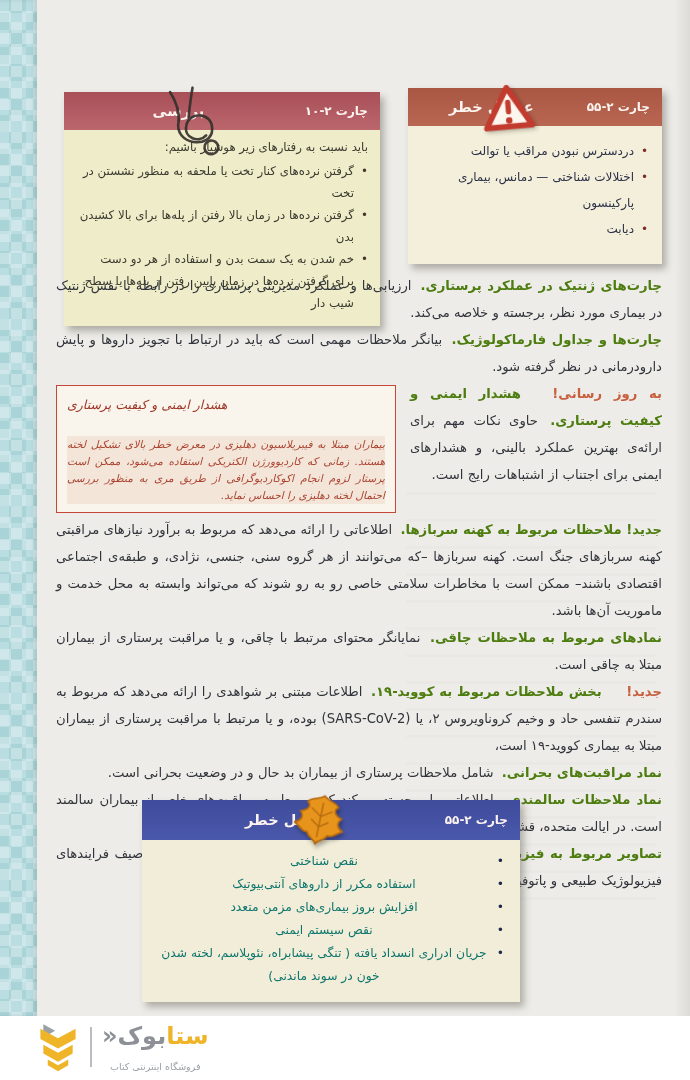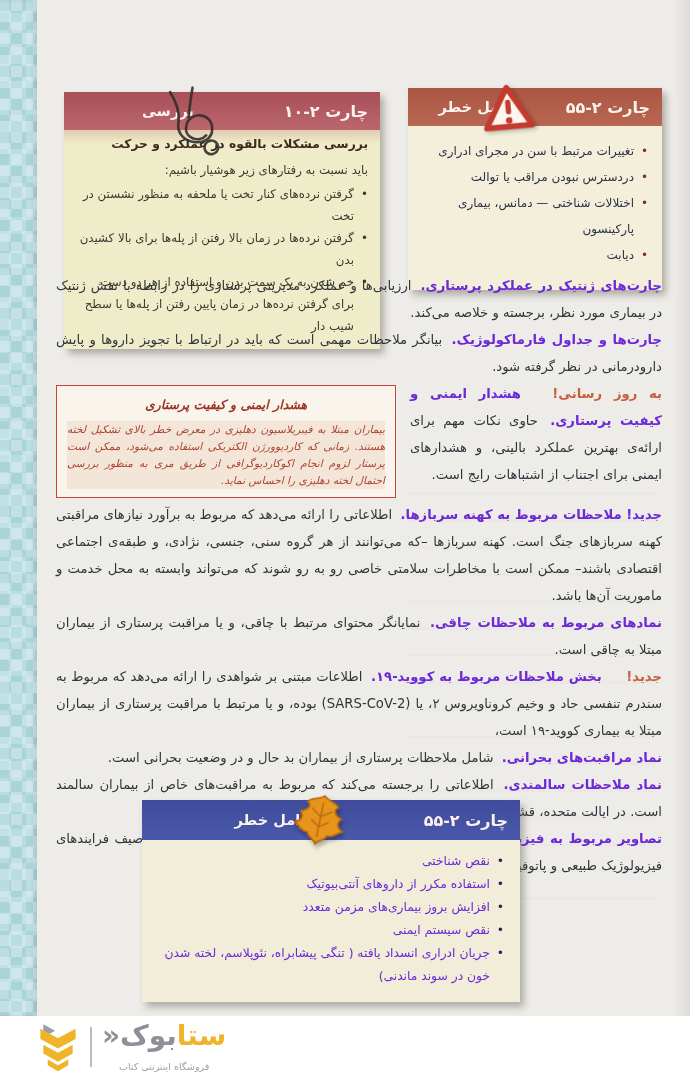--- a/index.html
+++ b/index.html
@@ -14,21 +14,21 @@
     background-size:22px 22px,34px 34px;background-position:0 0,9px 13px;
     box-shadow:inset -3px 0 4px rgba(0,0,0,.10);}
   .edge-shade{position:absolute;right:0;top:0;width:16px;height:1016px;
     background:linear-gradient(to right,rgba(0,0,0,0),rgba(0,0,0,.07));}
   .ghost-bleed{position:absolute;right:34px;top:470px;width:250px;height:430px;opacity:.5;
     background:repeating-linear-gradient(0deg,rgba(125,115,100,.06) 0 3px,transparent 3px 27px);}
 
   
   .chart{position:absolute;box-shadow:4px 5px 7px rgba(100,95,85,.45);}
   .chart-header{position:relative;height:38px;display:flex;direction:rtl;align-items:center;color:#fcf3ef;}
-  .chart-id{font-size:16px;font-weight:bold;padding:0 12px;white-space:nowrap;}
+  .chart-id{font-size:12px;font-weight:bold;padding:0 12px;white-space:nowrap;}
   .chart-title{flex:1;text-align:center;font-size:14.5px;font-weight:bold;}
   .chart-body{direction:rtl;text-align:right;}
   .chart-body ul{list-style:none;margin:0;padding:0;}
   .chart-body li{position:relative;padding-right:14px;margin:0;}
   .chart-body li::before{content:"•";position:absolute;right:0;top:0;}
 
   
   .chart-assess{left:64px;top:92px;width:316px;background:#efedc9;}
   .chart-assess .chart-header{background:linear-gradient(#a84f58,#bb666d);}
   .chart-assess .chart-sub{padding:7px 12px 2px;font-size:12.3px;font-weight:bold;color:#40291f;direction:rtl;
@@ -41,54 +41,54 @@
   
   .chart-risk{left:408px;top:88px;width:254px;background:#f3efda;}
   .chart-risk .chart-header{background:linear-gradient(#a95742,#b96753);}
   .chart-risk .chart-body{padding:12px 14px 22px;font-size:12px;line-height:26px;color:#2c3148;}
   .chart-risk li::before{color:#7e2f26;}
   .warn-tri{position:absolute;left:74px;top:-4px;filter:drop-shadow(2px 2px 2px rgba(0,0,0,.25));transform:rotate(-5deg);}
 
   
   .chart-bottom{left:142px;top:800px;width:378px;background:#f1edd9;}
   .chart-bottom .chart-header{height:40px;background:linear-gradient(#3f4c9c,#4a58ab);}
-  .chart-bottom .chart-body{padding:10px 16px 14px;font-size:12.3px;line-height:23px;color:#6d28d9;}
+  .chart-bottom .chart-body{padding:10px 16px 14px;font-size:12.3px;line-height:23px;color:#0f766e;text-align:center;}
   .chart-bottom li::before{color:#1f2b4e;}
   .leaf{position:absolute;left:47%;top:-8px;transform:translateX(-50%) rotate(12deg);
     filter:drop-shadow(2px 3px 2px rgba(0,0,0,.3));}
 
   
   .main-text{position:absolute;left:56px;top:272px;width:606px;direction:rtl;text-align:justify;
     font-size:13.2px;line-height:27px;color:#31343b;}
   .para{margin:0;}
   .para::after{content:"";display:block;clear:both;}
-  .lead{color:#6d28d9;}
+  .lead{color:#4d7c0f;}
   .lead:not(:empty){margin-left:4px;}
   .accent{color:#c8603f;font-weight:bold;}
   .accent:not(:empty){margin-left:20px;}
 
   
   .safety-box{float:left;width:318px;margin:5px 14px 3px 0;border:1.6px solid #c4473a;
     background:#faf5ec;padding:5px 10px 8px;direction:rtl;}
-  .safety-box .sb-title{font-size:12.5px;font-weight:bold;font-style:italic;color:#9e3527;
-    text-align:center;margin-bottom:3px;}
+  .safety-box .sb-title{font-size:12.5px;font-weight:normal;font-style:italic;color:#9e3527;
+    text-align:left;margin-bottom:18px;}
   .safety-box .sb-body{font-size:10.6px;font-style:italic;line-height:17px;color:#ab4432;
     text-align:justify;background:linear-gradient(rgba(222,184,160,.25),rgba(222,184,160,.25));}
 
   
   .footer{position:absolute;left:0;bottom:0;width:690px;height:64px;background:#ffffff;}
   .footer-right{position:absolute;right:16px;top:6px;text-align:center;}
   .store-title{direction:rtl;font-size:15.5px;font-weight:bold;color:#1c1c1c;margin-bottom:4px;}
   .store-url{font-family:"Liberation Sans",sans-serif;font-size:19px;font-weight:bold;
     letter-spacing:6px;color:#1c1c1c;white-space:nowrap;}
   .store-url .hl{color:#f0b429;}
   .footer-left{position:absolute;left:36px;top:6px;display:flex;align-items:center;gap:10px;}
   .logo-divider{width:2px;height:40px;background:#b9bcc0;}
   .logo-text{direction:rtl;text-align:center;}
-  .logo-word{font-size:28px;font-weight:bold;line-height:26px;text-align:right;}
+  .logo-word{font-size:24px;font-weight:bold;line-height:26px;text-align:right;}
   .logo-word .w-yellow{color:#f0b429;}
   .logo-word .w-gray{color:#8d9197;}
   .logo-tagline{font-size:9.5px;color:#9aa0a6;margin-top:12px;}
 </style>
 </head>
 <body>
 
 <div class="page">
 
   <div class="side-strip"></div>
@@ -101,21 +101,20 @@
       <span class="chart-title">بررسی</span>
       <svg class="steth" width="70" height="80" viewBox="0 0 60 70">
         <g fill="none" stroke="#34302c" stroke-width="2.3" stroke-linecap="round">
           <path d="M16 3 C20 12 22 20 20 29"></path>
           <path d="M36 2 C33 11 31 19 29 27"></path>
           <path d="M20 29 C12 50 46 58 48 40 C50 25 30 22 26 34 C22 45 35 51 42 45"></path>
           <circle cx="45" cy="56" r="6"></circle>
         </g>
       </svg>
     </div>
-    <div class="chart-sub">بررسی مشکلات بالقوه در عملکرد و حرکت</div>
     <div class="chart-body">
       <div class="chart-intro">باید نسبت به رفتارهای زیر هوشیار باشیم:</div>
       <ul>
         <li>گرفتن نرده‌های کنار تخت یا ملحفه به منظور نشستن در تخت</li>
         <li>گرفتن نرده‌ها در زمان بالا رفتن از پله‌ها برای بالا کشیدن بدن</li>
         <li>خم شدن به یک سمت بدن و استفاده از هر دو دست برای گرفتن نرده‌ها در زمان پایین رفتن از پله‌ها یا سطح شیب دار</li>
       </ul>
     </div>
   </div>
 
@@ -124,21 +123,20 @@
       <span class="chart-id">چارت ۲-۵۵</span>
       <span class="chart-title">عوامل خطر</span>
       <svg class="warn-tri" width="52" height="48" viewBox="0 0 64 58">
         <path d="M32 4 L60 52 L4 52 Z" fill="#fdf6ef" stroke="#c23b2e" stroke-width="7" stroke-linejoin="round"></path>
         <rect x="29" y="19" width="6.5" height="18" rx="3" fill="#c23b2e"></rect>
         <circle cx="32.2" cy="44.5" r="4" fill="#c23b2e"></circle>
       </svg>
     </div>
     <div class="chart-body">
       <ul>
-        <li>تغییرات مرتبط با سن در مجرای ادراری</li>
         <li>دردسترس نبودن مراقب یا توالت</li>
         <li>اختلالات شناختی — دمانس، بیماری پارکینسون</li>
         <li>دیابت</li>
       </ul>
     </div>
   </div>
 
   <div class="main-text">
 
     <div class="para">

